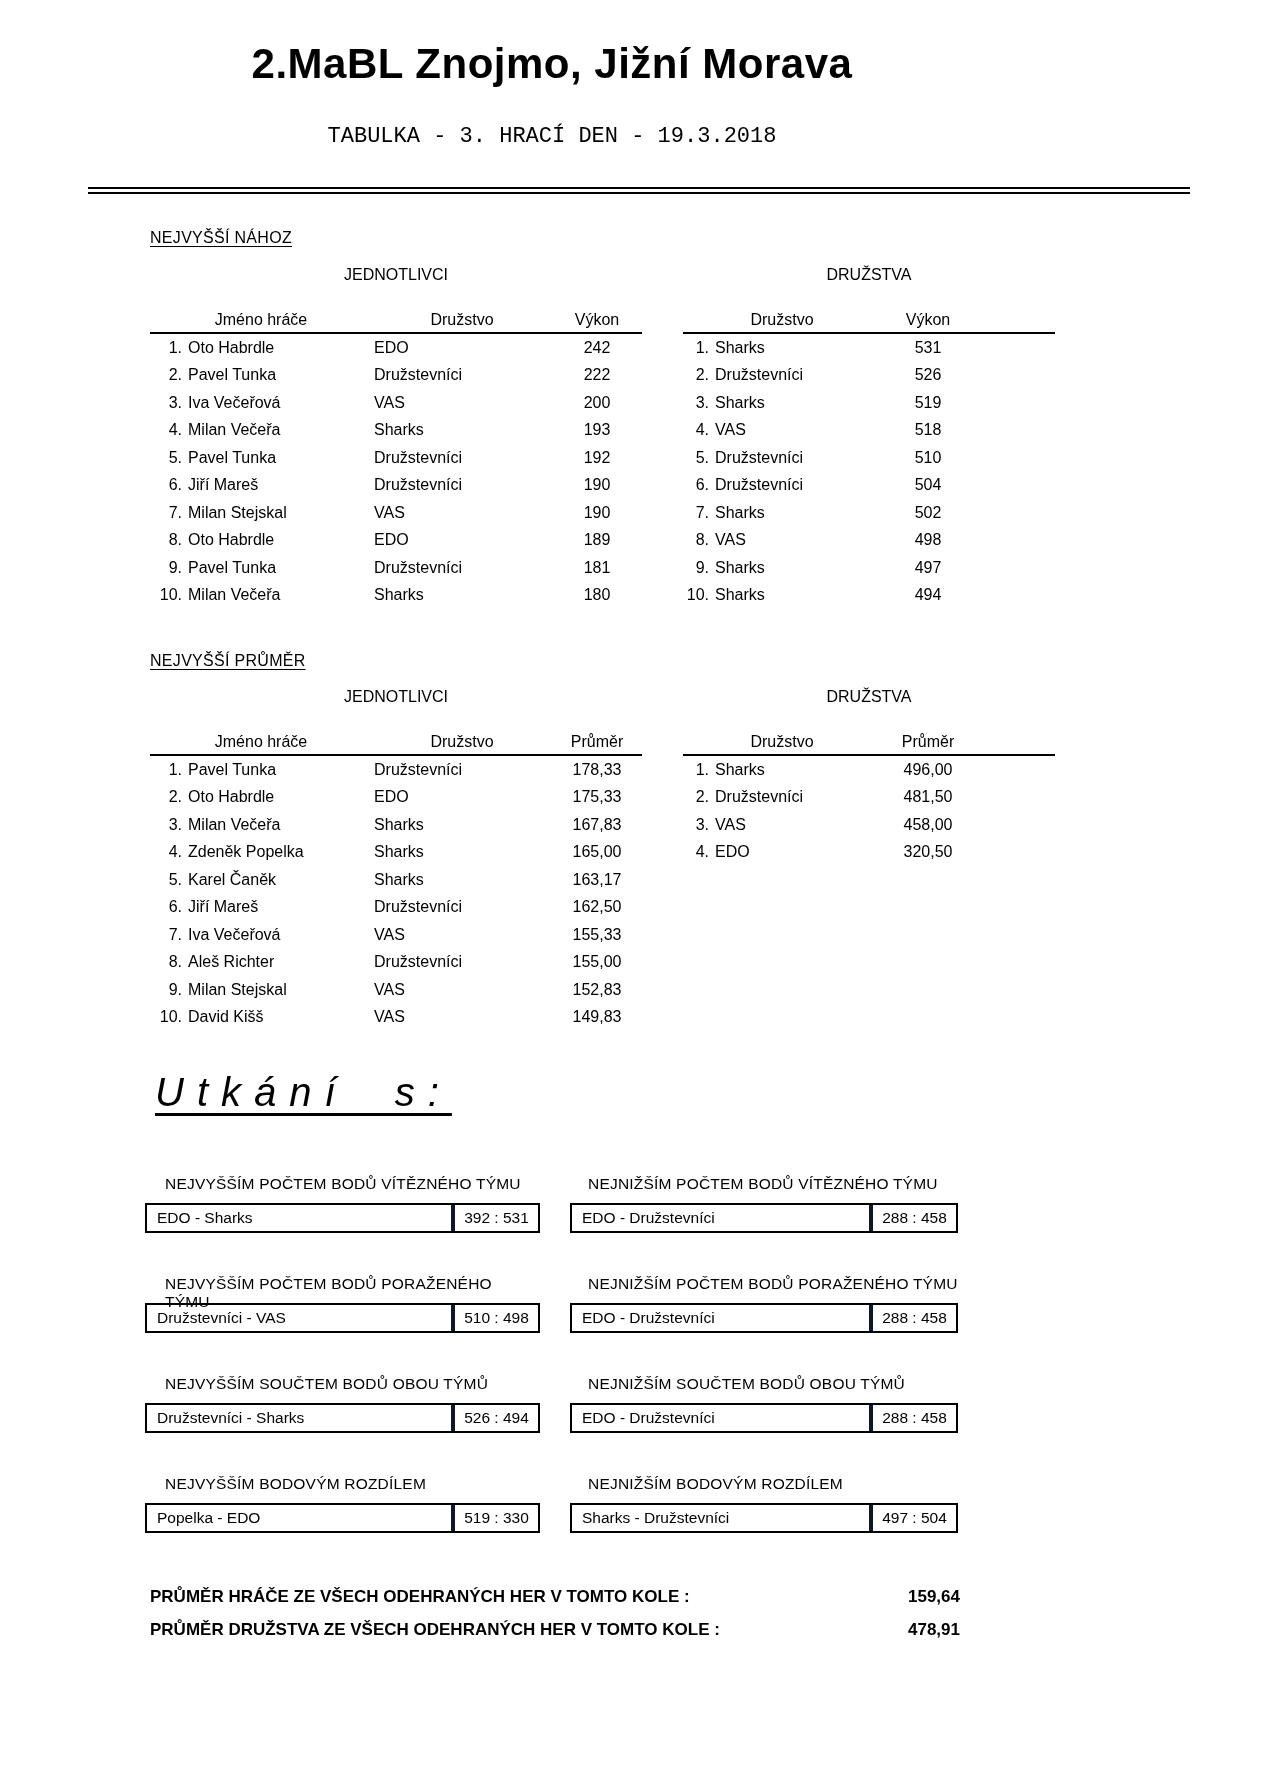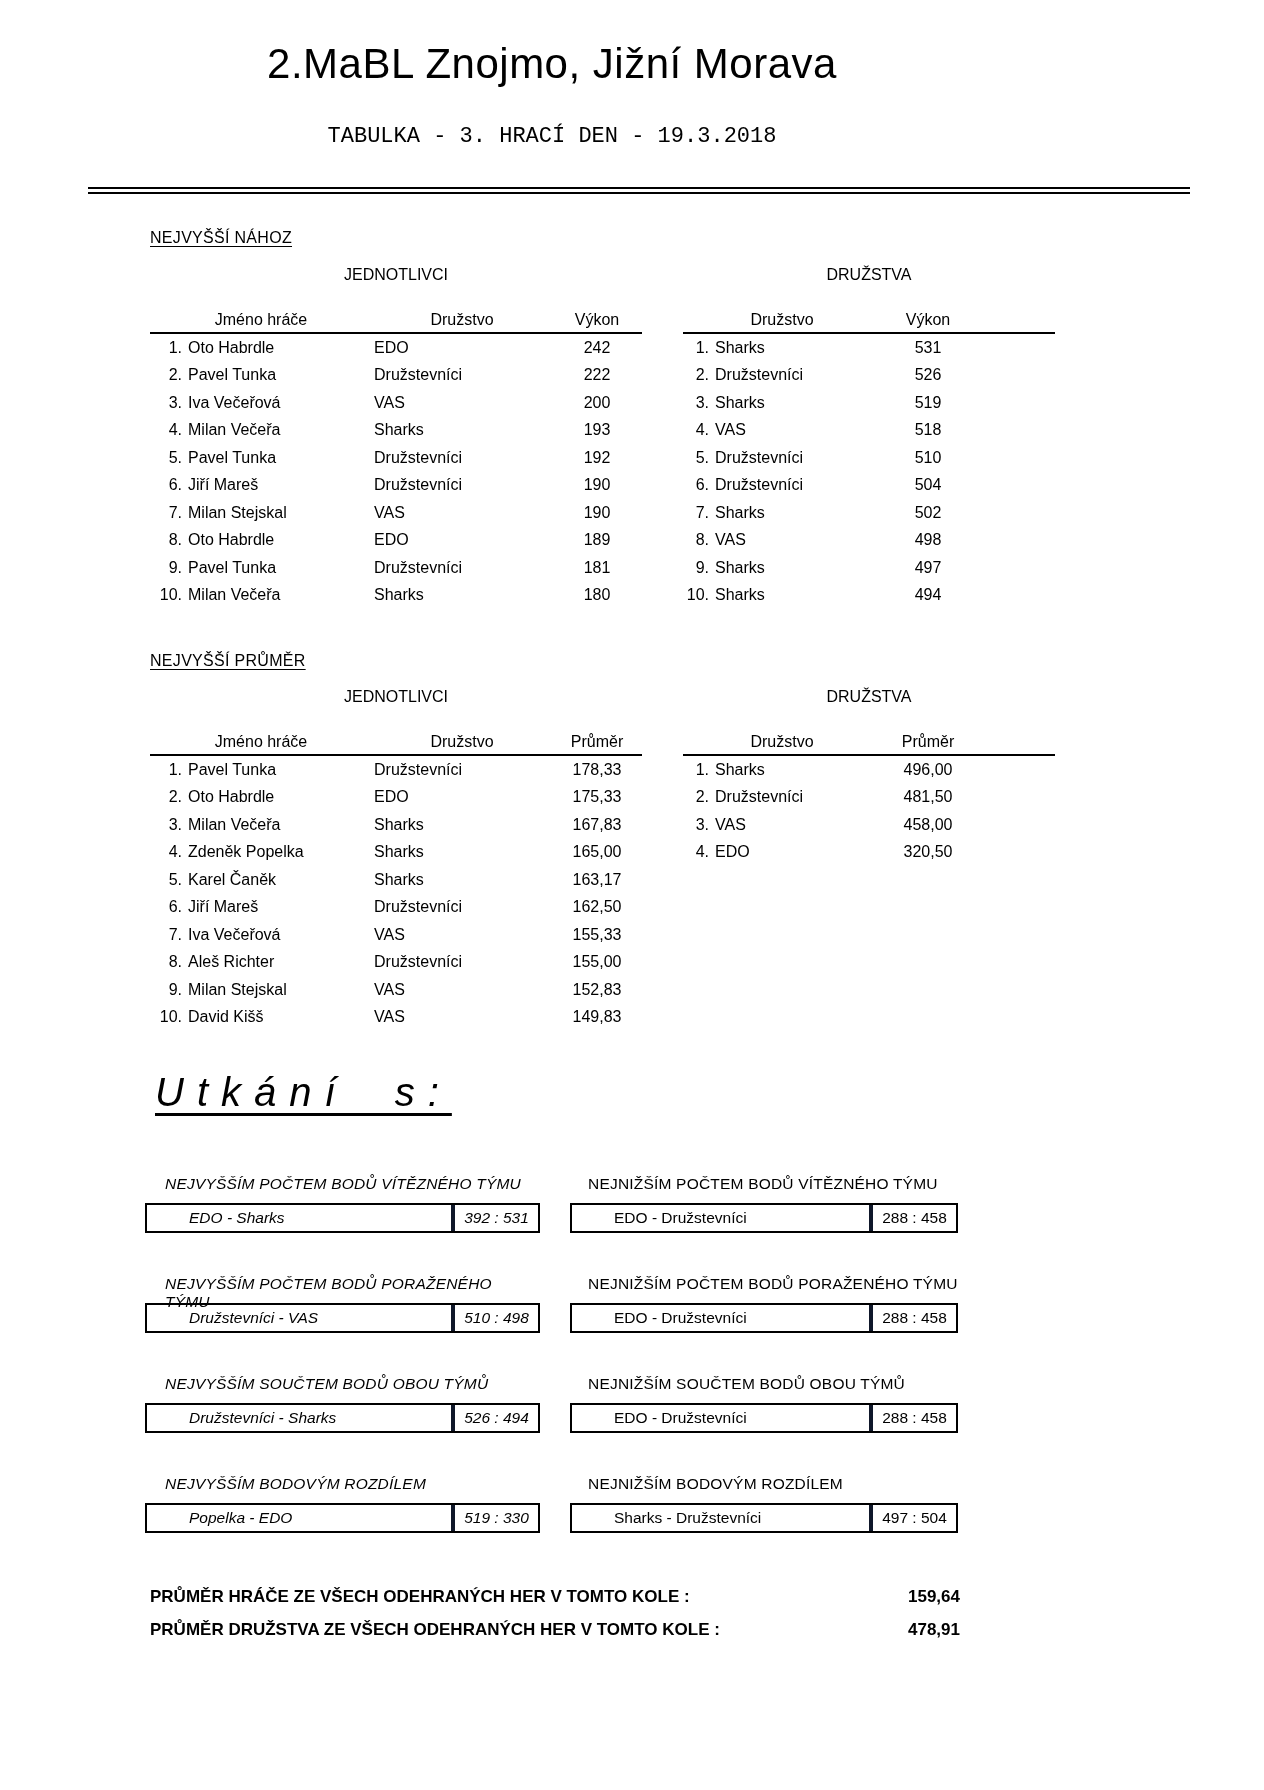--- a/index.html
+++ b/index.html
@@ -6,21 +6,21 @@
   body{
     width:1264px;height:1790px;position:relative;
     font-family:"Liberation Sans","DejaVu Sans",sans-serif;
     color:#000;
   }
   .page{position:absolute;inset:0;background:#fff;}
 
   
   .title{
     position:absolute;top:40px;left:0;width:1104px;
-    text-align:center;font-size:42px;font-weight:normal;letter-spacing:0.5px;
+    text-align:center;font-size:42px;font-weight:bold;letter-spacing:0.5px;
   }
   .subtitle{
     position:absolute;top:124px;left:0;width:1104px;
     text-align:center;font-size:22px;font-weight:normal;font-family:Liberation Mono, monospace;
   }
   .double-rule{
     position:absolute;top:187px;left:88px;width:1102px;height:3px;
     border-top:2.5px solid #000;border-bottom:2.5px solid #000;
   }
 
@@ -60,26 +60,26 @@
     font-size:40px;font-style:italic;letter-spacing:13px;word-spacing:22px;
     text-decoration:underline;text-underline-offset:7px;
     text-decoration-thickness:3px;
   }
   .ublock{position:absolute;width:395px;}
   .ublock .lbl{font-size:15.5px;margin-left:20px;height:20px;letter-spacing:0.2px;}
   .ublock .box{
     margin-top:8px;height:26px;border:2px solid #000;
     display:flex;align-items:center;
   }
-  .ublock .match{flex:1 1 auto;padding-left:17px;font-size:15.5px;margin-left:25px;}
+  .ublock .match{flex:1 1 auto;padding-left:10px;font-size:15.5px;}
   .ublock .score{
     flex:0 0 83px;border-left:4px solid #0f172a;height:100%;
     display:flex;align-items:center;justify-content:center;font-size:15.5px;
   }
-  .colL{left:145px;font-style:italic;}
+  .colL{left:145px;}
   .colR{left:570px;width:388px;}
   .colR .lbl{margin-left:18px;}
   .row0{top:1175px;} .row1{top:1275px;} .row2{top:1375px;} .row3{top:1475px;}
 
   
   .fline{
     position:absolute;left:150px;width:810px;
     display:flex;justify-content:space-between;
     font-size:17px;font-weight:bold;
   }

